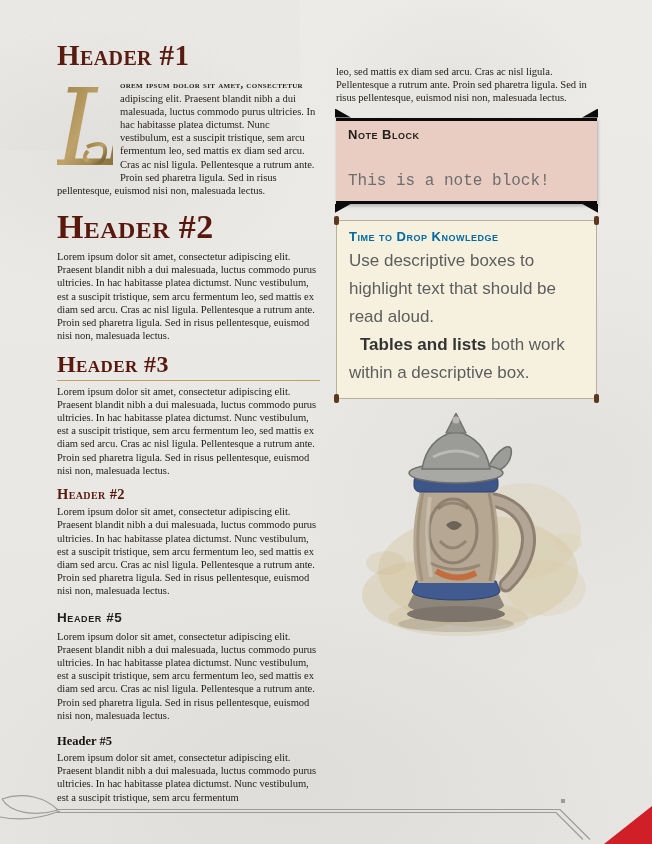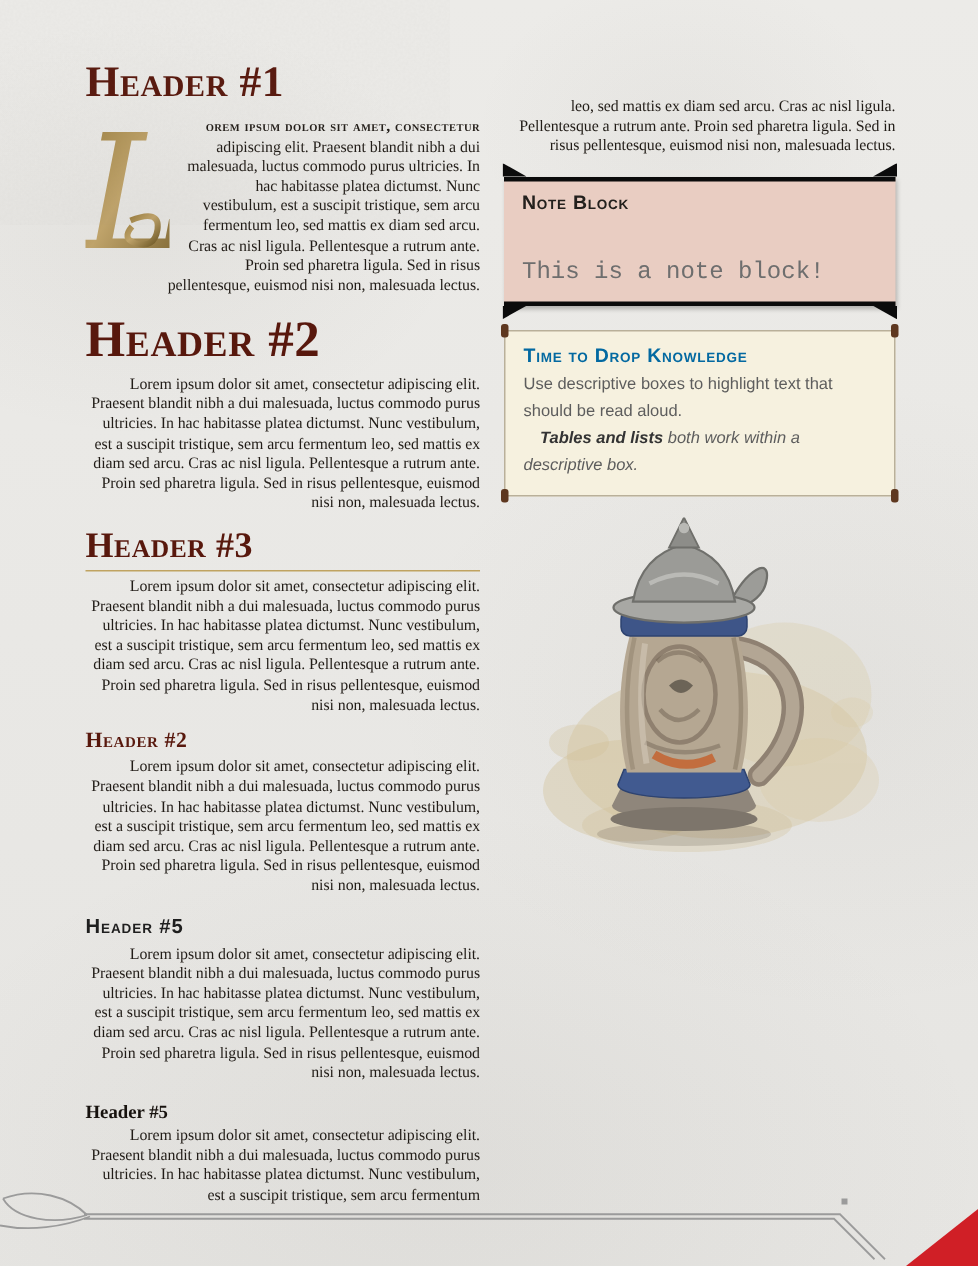--- a/index.html
+++ b/index.html
@@ -18,21 +18,21 @@
     color:#211c17;
   }
   .texture { position:absolute; inset:0; z-index:6; pointer-events:none; }
 
   .col { position:absolute; top:40px; width:263px; }
   .col-left  { left:57px; }
   .col-right { left:336px; width:261px; }
 
   p.body {
     font-size:10.6px; line-height:13.2px; letter-spacing:-0.05px;
-    margin:0 0 10px 0; text-align:right;
+    margin:0 0 10px 0; text-align:left;
   }
 
   h1.hb, h2.hb, h3.hb, h4.hb {
     font-family:"Liberation Serif", serif; font-variant:small-caps;
     font-weight:700; color:#58180D; line-height:1.05; letter-spacing:.4px;
   }
   h1.hb { font-size:29px; margin:0 0 8px 0; }
   h2.hb { font-size:34px; margin:12px 0 5px 0; }
   h3.hb { font-size:24px; margin:10px 0 4px 0; padding-bottom:2px;
           border-bottom:1.5px solid #c0a361; }
@@ -74,24 +74,24 @@
     margin-top:28px;
   }
 
   
   .descbox {
     position:relative; background:#f6f1df;
     border:1px solid #b9b09a; padding:8px 12px 11px 12px; margin:0 0 14px 0;
   }
   .desc-title { color:#0369a1; margin-bottom:3px; }
   .desc-body {
-    font-family:"Liberation Sans", sans-serif; font-size:11px; color:#5d5d5d;
+    font-family:"Liberation Sans", sans-serif; font-size:17px; color:#5d5d5d;
     line-height:1.65;
   }
-  .desc-line2 { text-indent:11px;font-style:italic; }
+  .desc-line2 { text-indent:11px; }
   .desc-body b { color:#333; }
   .cdot { position:absolute; width:5px; height:9px; background:#5e371f; border-radius:2px; }
   .cdot.tl { top:-5px; left:-3px; } .cdot.tr { top:-5px; right:-3px; }
   .cdot.bl { bottom:-5px; left:-3px; } .cdot.br { bottom:-5px; right:-3px; }
 
   .illustration { margin-top:14px; text-align:center; }
 
   .footer { position:absolute; left:0; bottom:0; width:652px; height:54px; z-index:4; }
 </style>
 </head>

